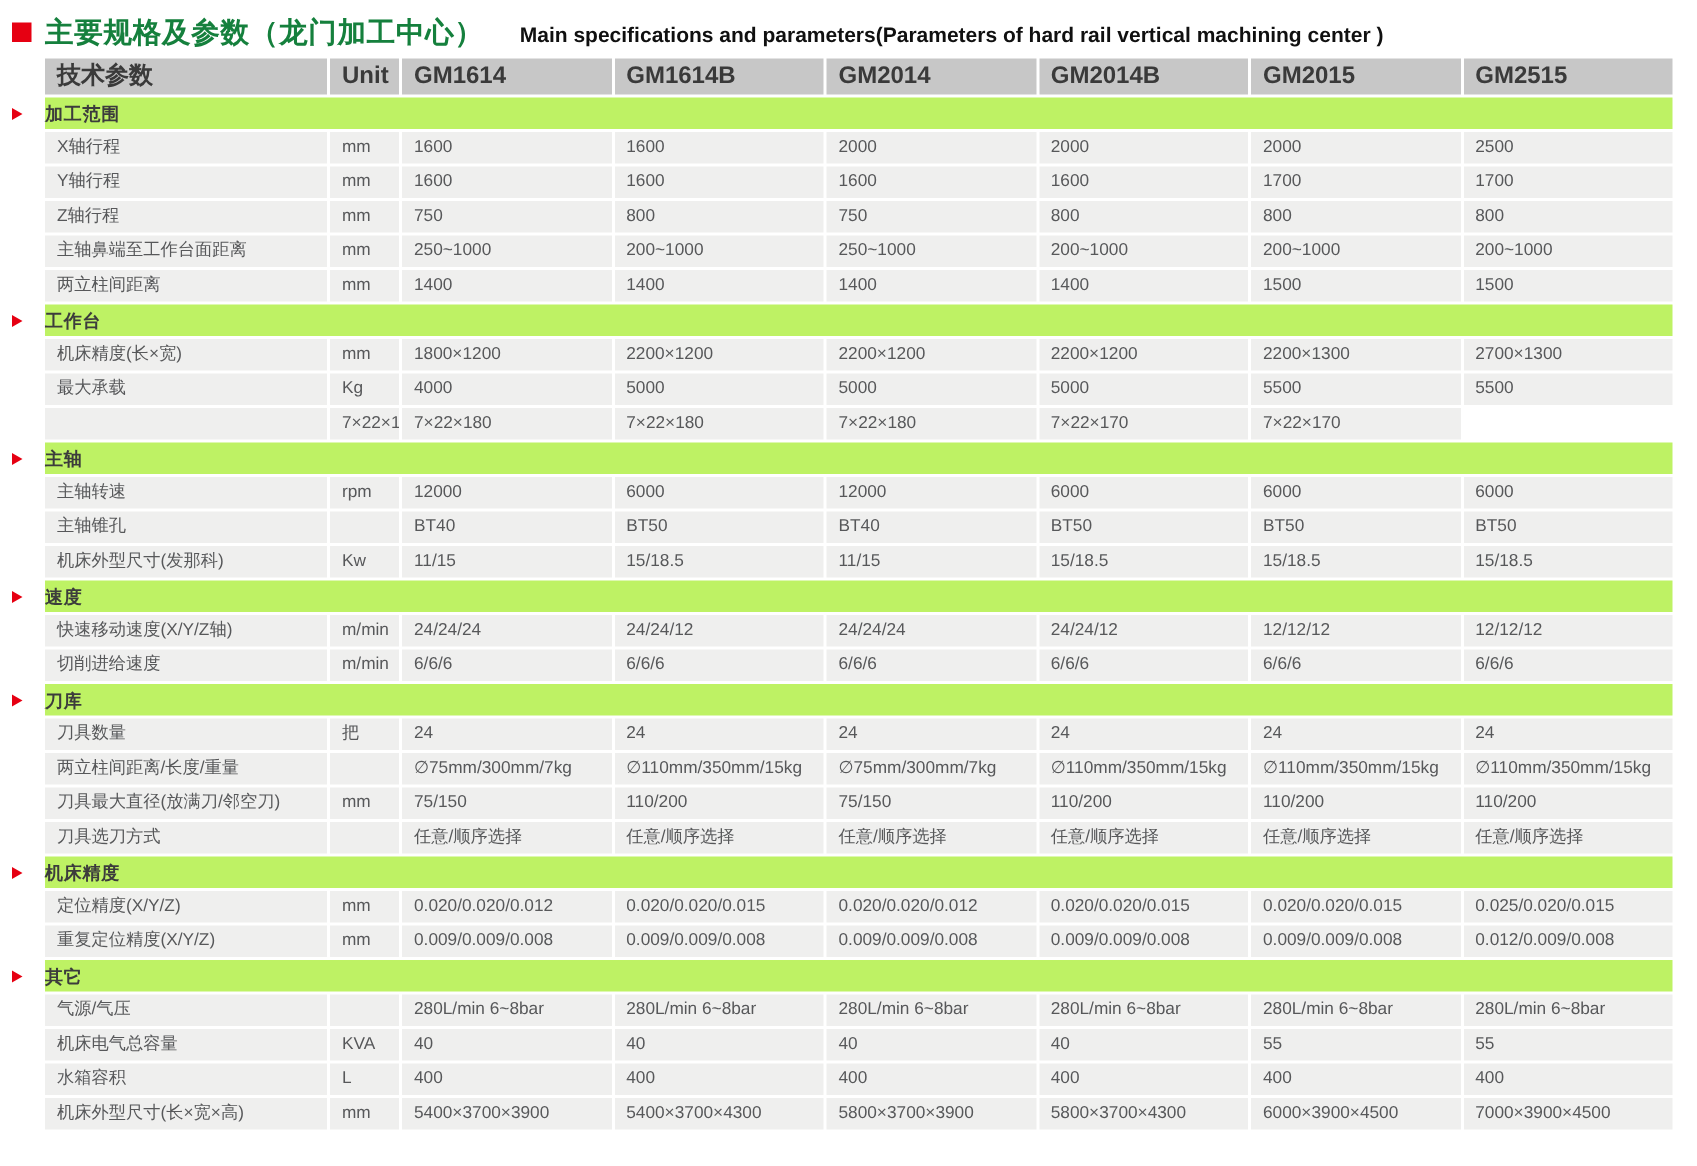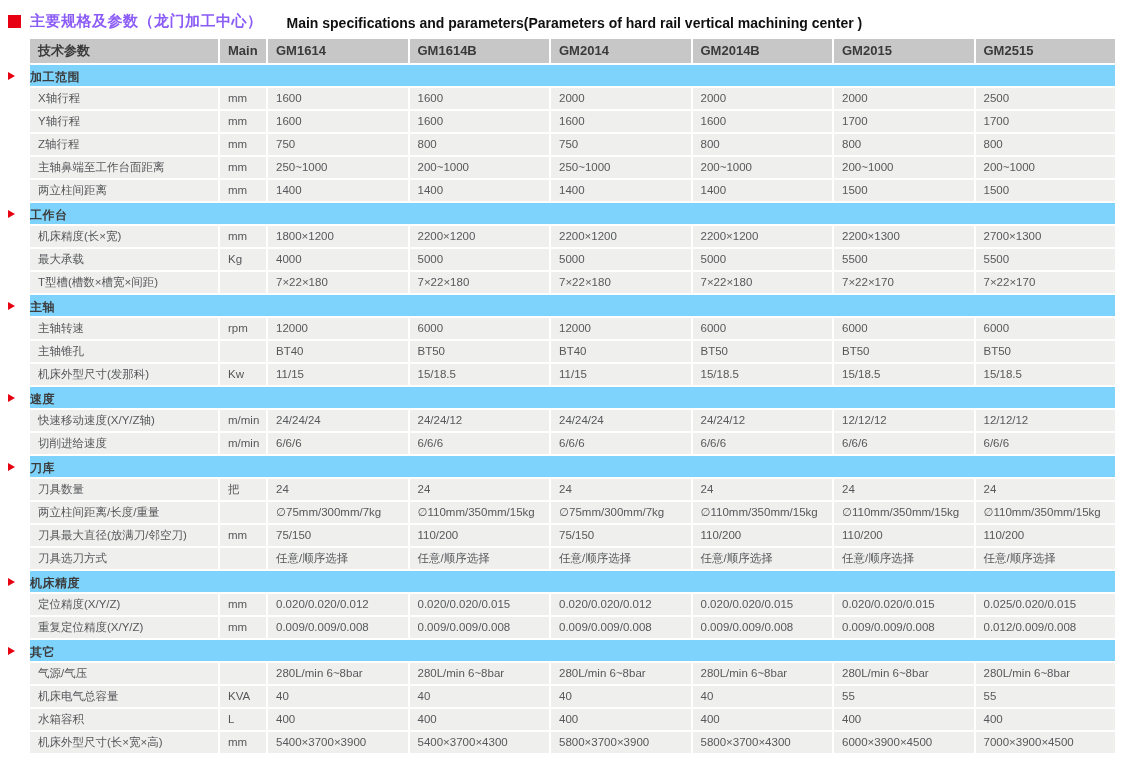--- a/index.html
+++ b/index.html
@@ -8,21 +8,21 @@
     font-family:"Liberation Sans","DejaVu Sans",sans-serif;
     -webkit-font-smoothing:antialiased;
   }
   
   .title-bar{
     display:flex;align-items:center;
     padding:11px 0 6px 8px;height:21px;
   }
   .red-square{width:13px;height:13px;flex:0 0 13px;}
   .page-title{
-    font-size:15px;font-weight:bold;color:#8b5cf6;
+    font-size:19px;font-weight:bold;color:#15803d;
     margin-left:9px;letter-spacing:0.5px;white-space:nowrap;
   }
   .page-subtitle{
     font-size:14px;font-weight:bold;color:#101010;
     margin-left:24px;white-space:nowrap;padding-top:2px;
   }
   
   .table-wrap{margin:1px 16px 0 30px;}
   .grid-row{
     display:grid;
@@ -33,26 +33,26 @@
   .cell{
     background:#efefee;
     font-size:11.5px;color:#57585a;
     height:21px;line-height:21px;
     padding-left:8px;
     white-space:nowrap;overflow:hidden;
   }
   .header-row{margin-bottom:2px;}
   .header-row .cell{
     background:#c7c7c7;
-    font-weight:bold;font-size:13px;color:#3a3a3a;
+    font-weight:bold;font-size:16px;color:#3a3a3a;
     height:24px;line-height:24px;
   }
   .section-row{
     position:relative;height:21px;line-height:21px;
-    margin-bottom:2px;background:#7dd3fc;
+    margin-bottom:2px;background:#bef264;
   }
   .tri-icon{
     position:absolute;left:-22px;top:7px;
     width:0;height:0;
     border-left:7px solid transparent;
     border-top:4px solid transparent;
     border-bottom:4px solid transparent;
   }
   .section-title{
     font-size:12px;font-weight:bold;color:#3c3c3c;
@@ -64,21 +64,21 @@
 
 <div class="title-bar">
   <div class="red-square" style="background: rgb(230, 0, 18);"></div>
   <div class="page-title">主要规格及参数（龙门加工中心）</div>
   <div class="page-subtitle">Main specifications and parameters(Parameters of hard rail vertical machining center )</div>
 </div>
 
 <div class="table-wrap">
   <div class="grid-row header-row">
     <div class="cell">技术参数</div>
-    <div class="cell">Main</div>
+    <div class="cell">Unit</div>
 
   <div class="cell">GM1614</div>
       <div class="cell">GM1614B</div>
       <div class="cell">GM2014</div>
       <div class="cell">GM2014B</div>
       <div class="cell">GM2015</div>
       <div class="cell">GM2515</div>
     </div>
   <div id="table-body">
       <div class="section-row"><span class="tri-icon" style="border-left-color: rgb(230, 0, 18);"></span><span class="section-title">加工范围</span></div>
@@ -147,21 +147,20 @@
         <div class="cell">最大承载</div>
         <div class="cell">Kg</div>
         <div class="cell">4000</div>
         <div class="cell">5000</div>
         <div class="cell">5000</div>
         <div class="cell">5000</div>
         <div class="cell">5500</div>
         <div class="cell">5500</div>
       </div>
       <div class="grid-row">
-        <div class="cell">T型槽(槽数×槽宽×间距)</div>
         <div class="cell"></div>
         <div class="cell">7×22×180</div>
         <div class="cell">7×22×180</div>
         <div class="cell">7×22×180</div>
         <div class="cell">7×22×180</div>
         <div class="cell">7×22×170</div>
         <div class="cell">7×22×170</div>
       </div>
       <div class="section-row"><span class="tri-icon" style="border-left-color: rgb(230, 0, 18);"></span><span class="section-title">主轴</span></div>
       <div class="grid-row">

